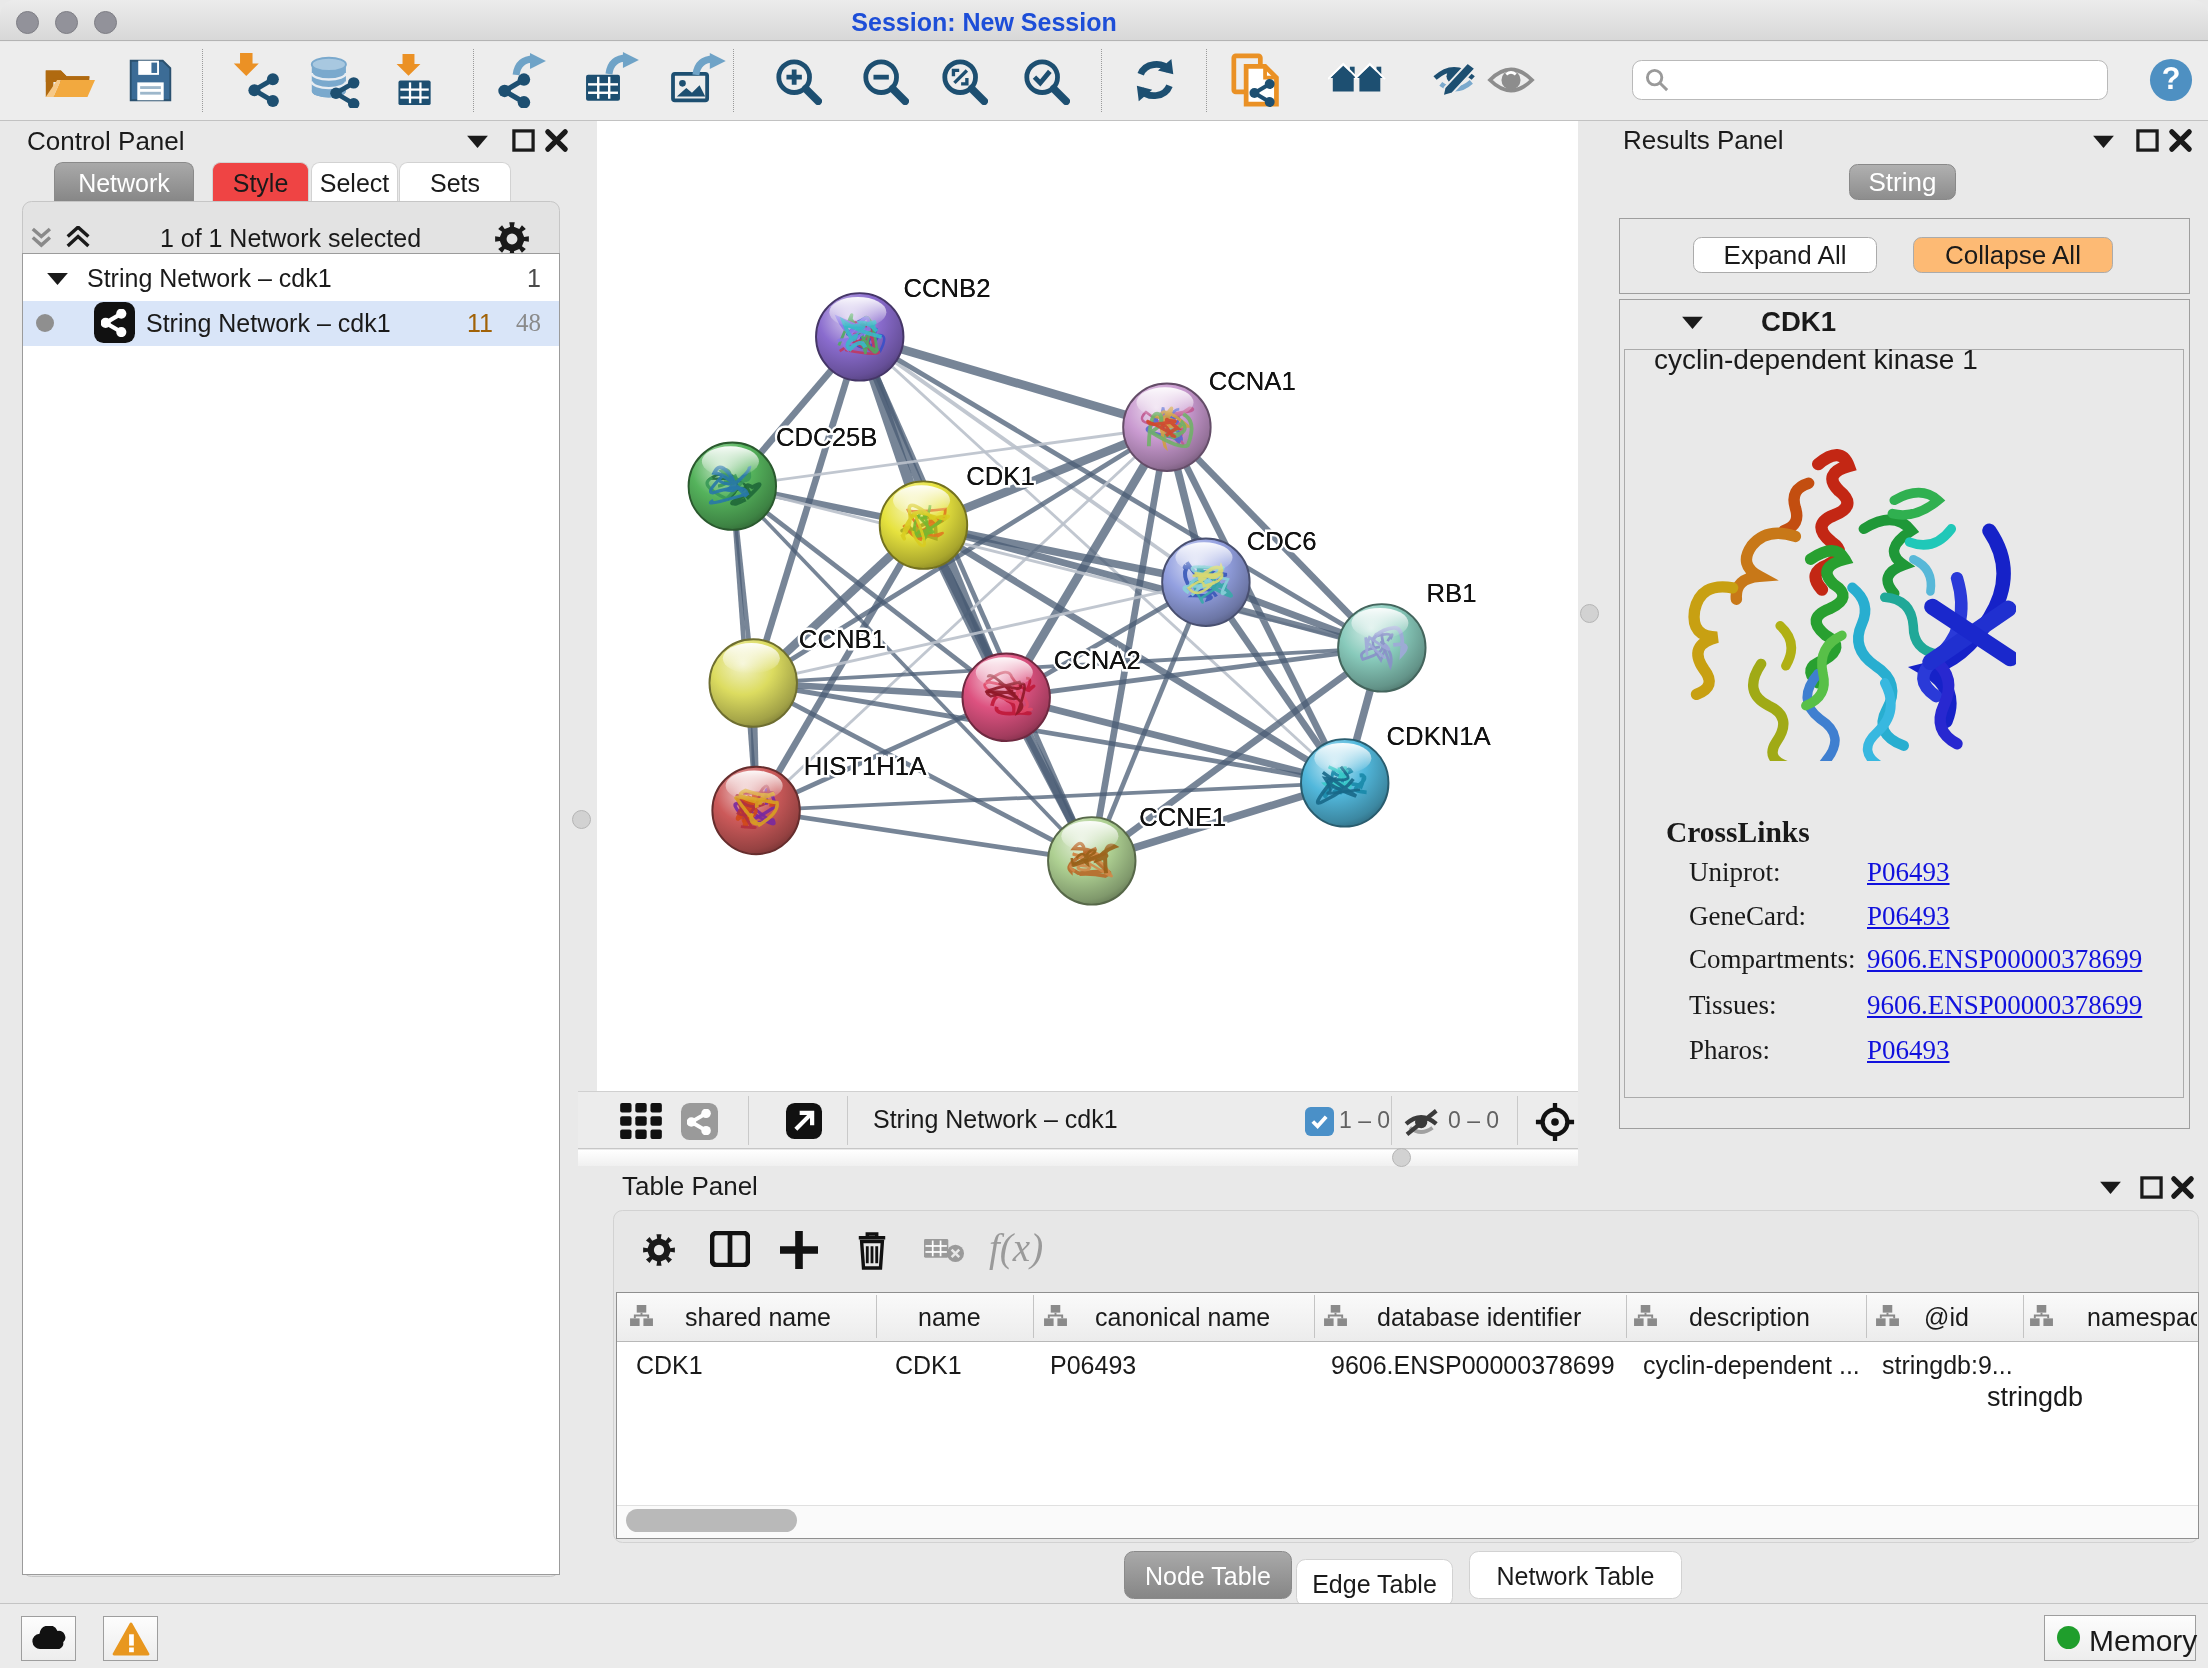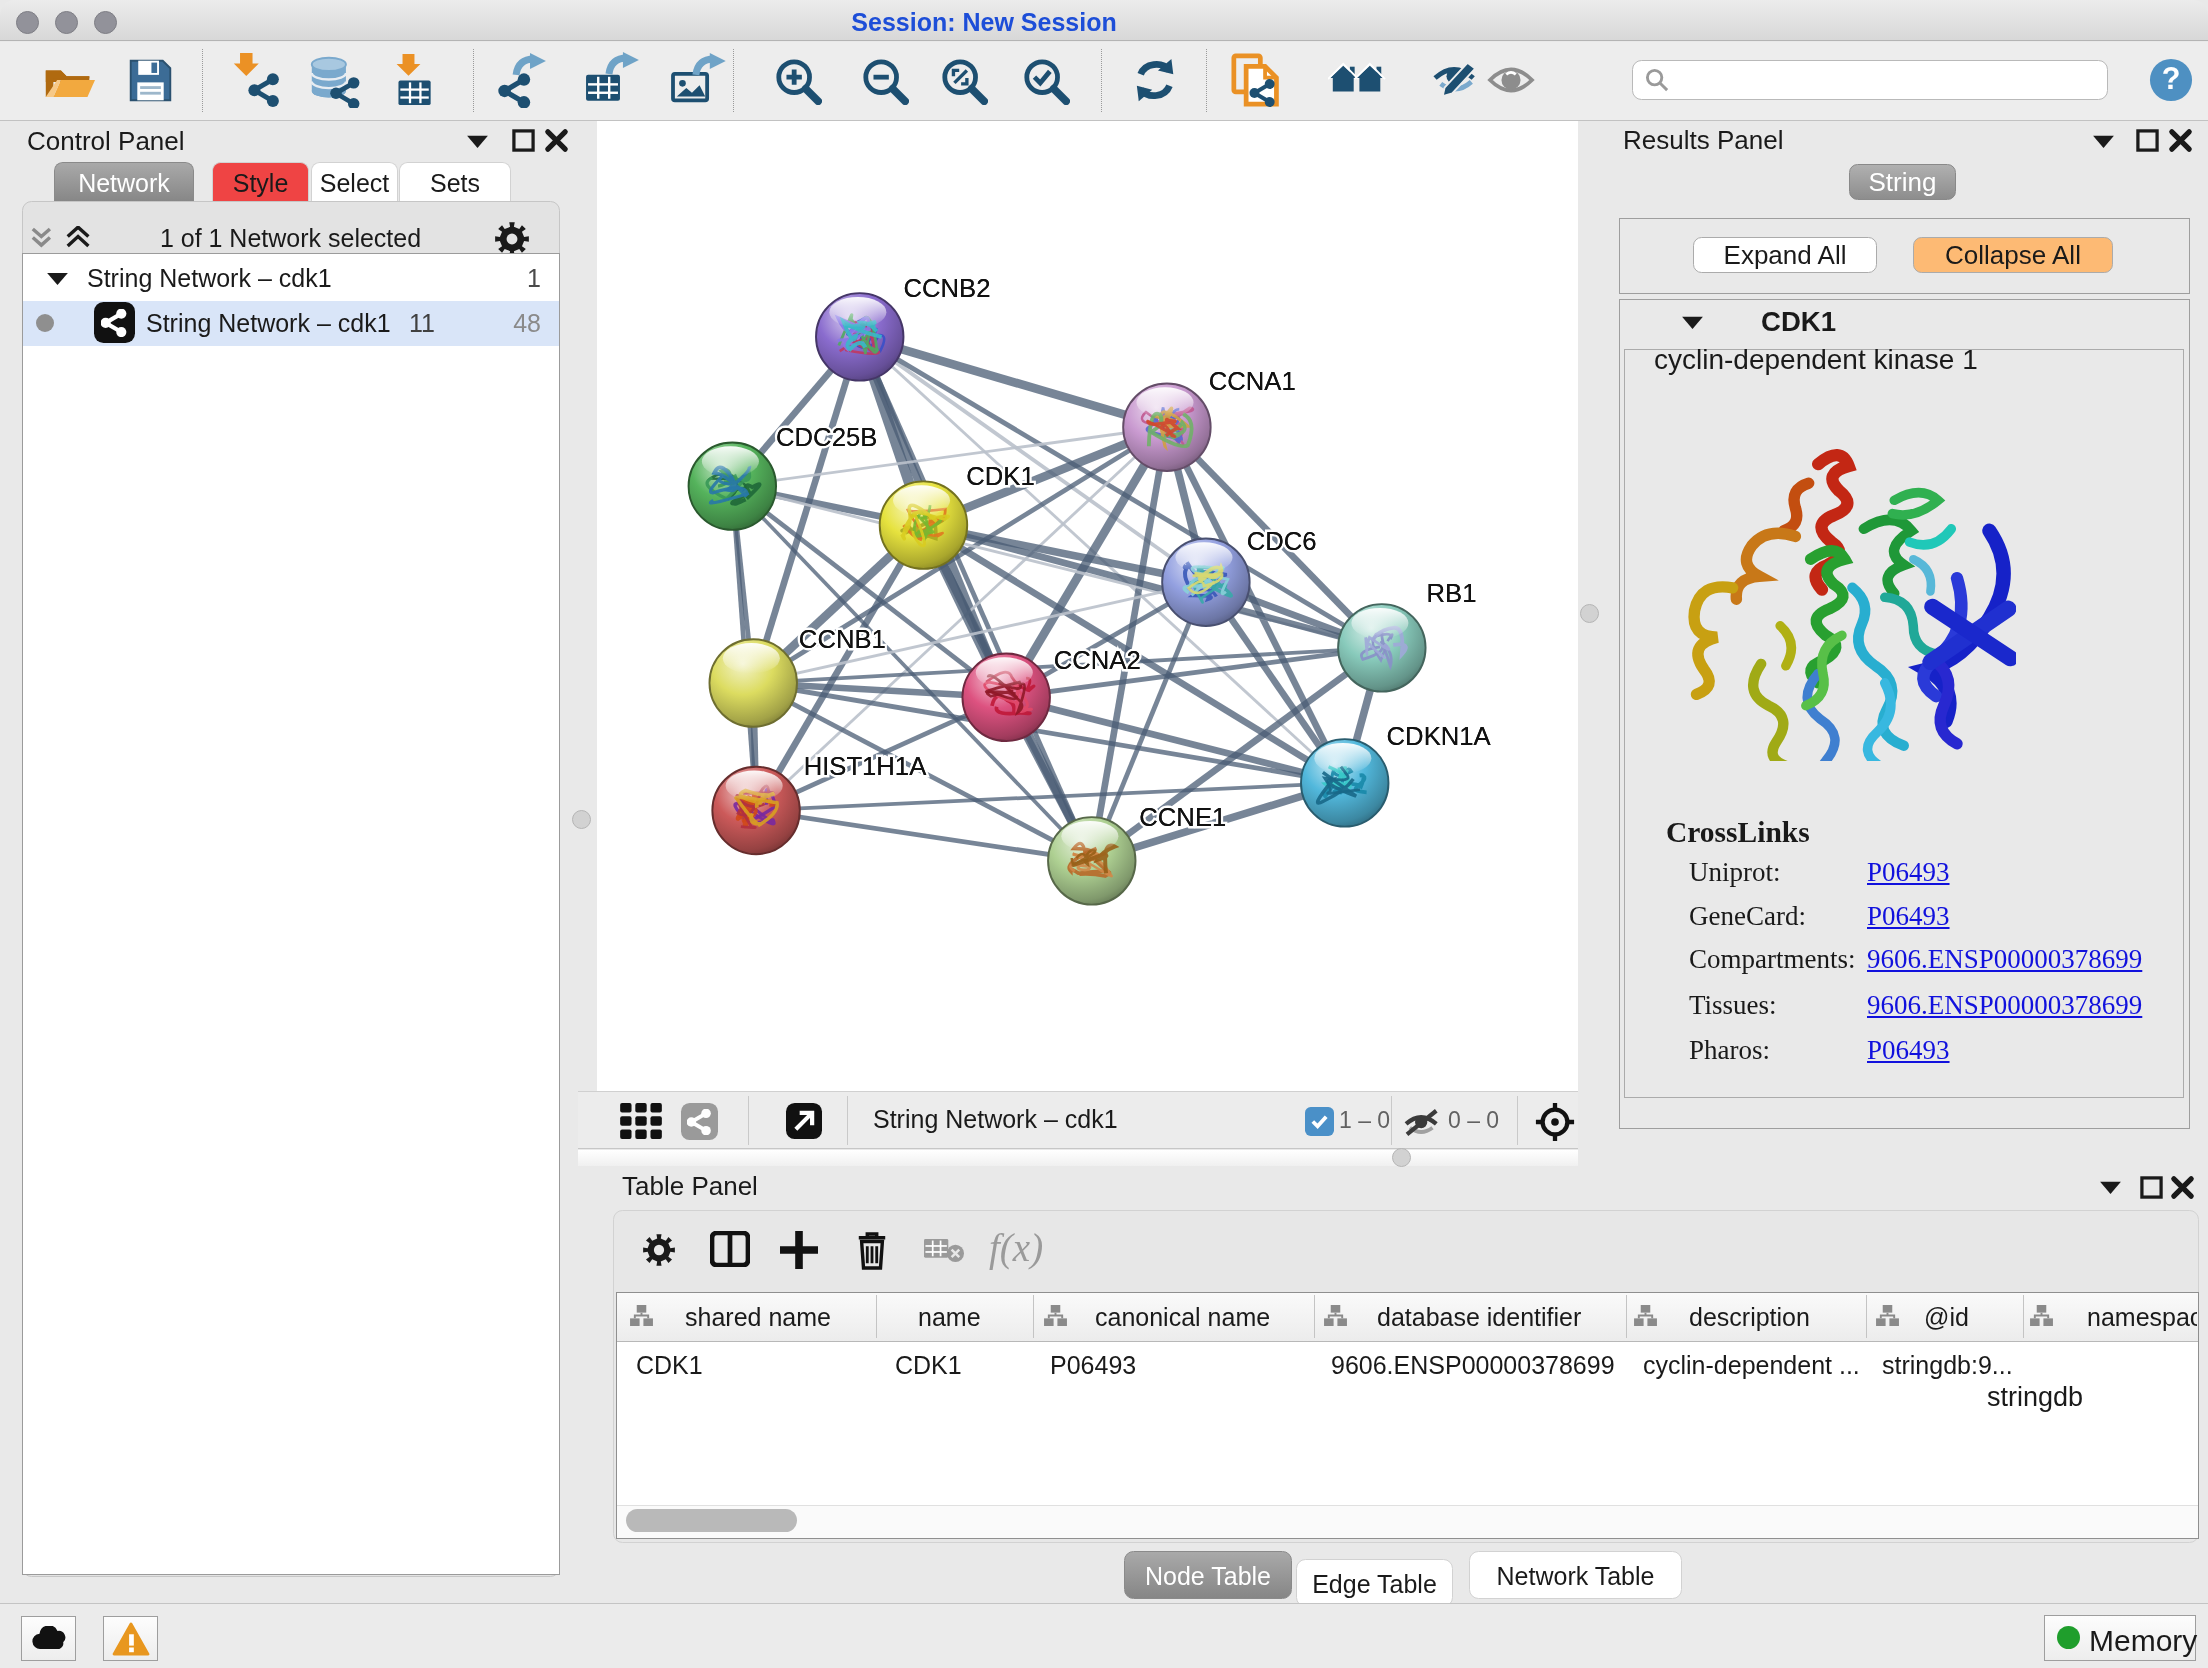--- a/index.html
+++ b/index.html
@@ -198,22 +198,22 @@
 <div class="abs" style="left:36px;top:314px;width:18px;height:18px;border-radius:50%;background:#8f8f8f;"></div>
 <div class="abs" style="left:94px;top:302px;width:41px;height:41px;border-radius:9.5px;background:#111;"></div>
 <svg style="position:absolute;left:101px;top:309px" width="27.6" height="27.6" viewBox="0 0 29 29">
     <line x1="21.34" y1="4.85" x2="4.85" y2="14.549999999999999" stroke="#fff" stroke-width="4.365"></line>
     <line x1="4.85" y1="14.549999999999999" x2="21.34" y2="24.25" stroke="#fff" stroke-width="4.365"></line>
     <circle cx="21.34" cy="4.85" r="5.335" fill="#fff"></circle>
     <circle cx="4.85" cy="14.549999999999999" r="5.335" fill="#fff"></circle>
     <circle cx="21.34" cy="24.25" r="5.335" fill="#fff"></circle>
   </svg>
 <div class="tx" style="left:146px;top:309px;font-size:25px;">String Network – cdk1</div>
-<div class="tx" style="left:409px;top:309px;width:84px;text-align:left;font-size:25px;color:#404040;">11</div>
-<div class="tx" style="left:476px;top:309px;width:65px;text-align:right;font-size:25px;color:#8a8a8a;">48</div>
+<div class="tx" style="left:409px;top:309px;width:84px;text-align:right;font-size:25px;color:#a16207;">11</div>
+<div class="tx" style="left:476px;top:309px;width:65px;text-align:right;font-size:25px;color:#8a8a8a;font-family:Liberation Serif, serif;">48</div>
 <div class="abs" style="left:597px;top:121px;width:981px;height:970px;background:#ffffff;"></div>
 <svg style="position:absolute;left:597px;top:121px" width="981" height="970" viewBox="0 0 1031 1020">
     <defs>
       <radialGradient id="g0" cx="38%" cy="28%" r="78%">
         <stop offset="0%" stop-color="#d9cfef"></stop>
         <stop offset="45%" stop-color="#8a6cce"></stop>
         <stop offset="86%" stop-color="#664f98"></stop>
         <stop offset="100%" stop-color="#503e77"></stop>
       </radialGradient>
       <clipPath id="c0">

